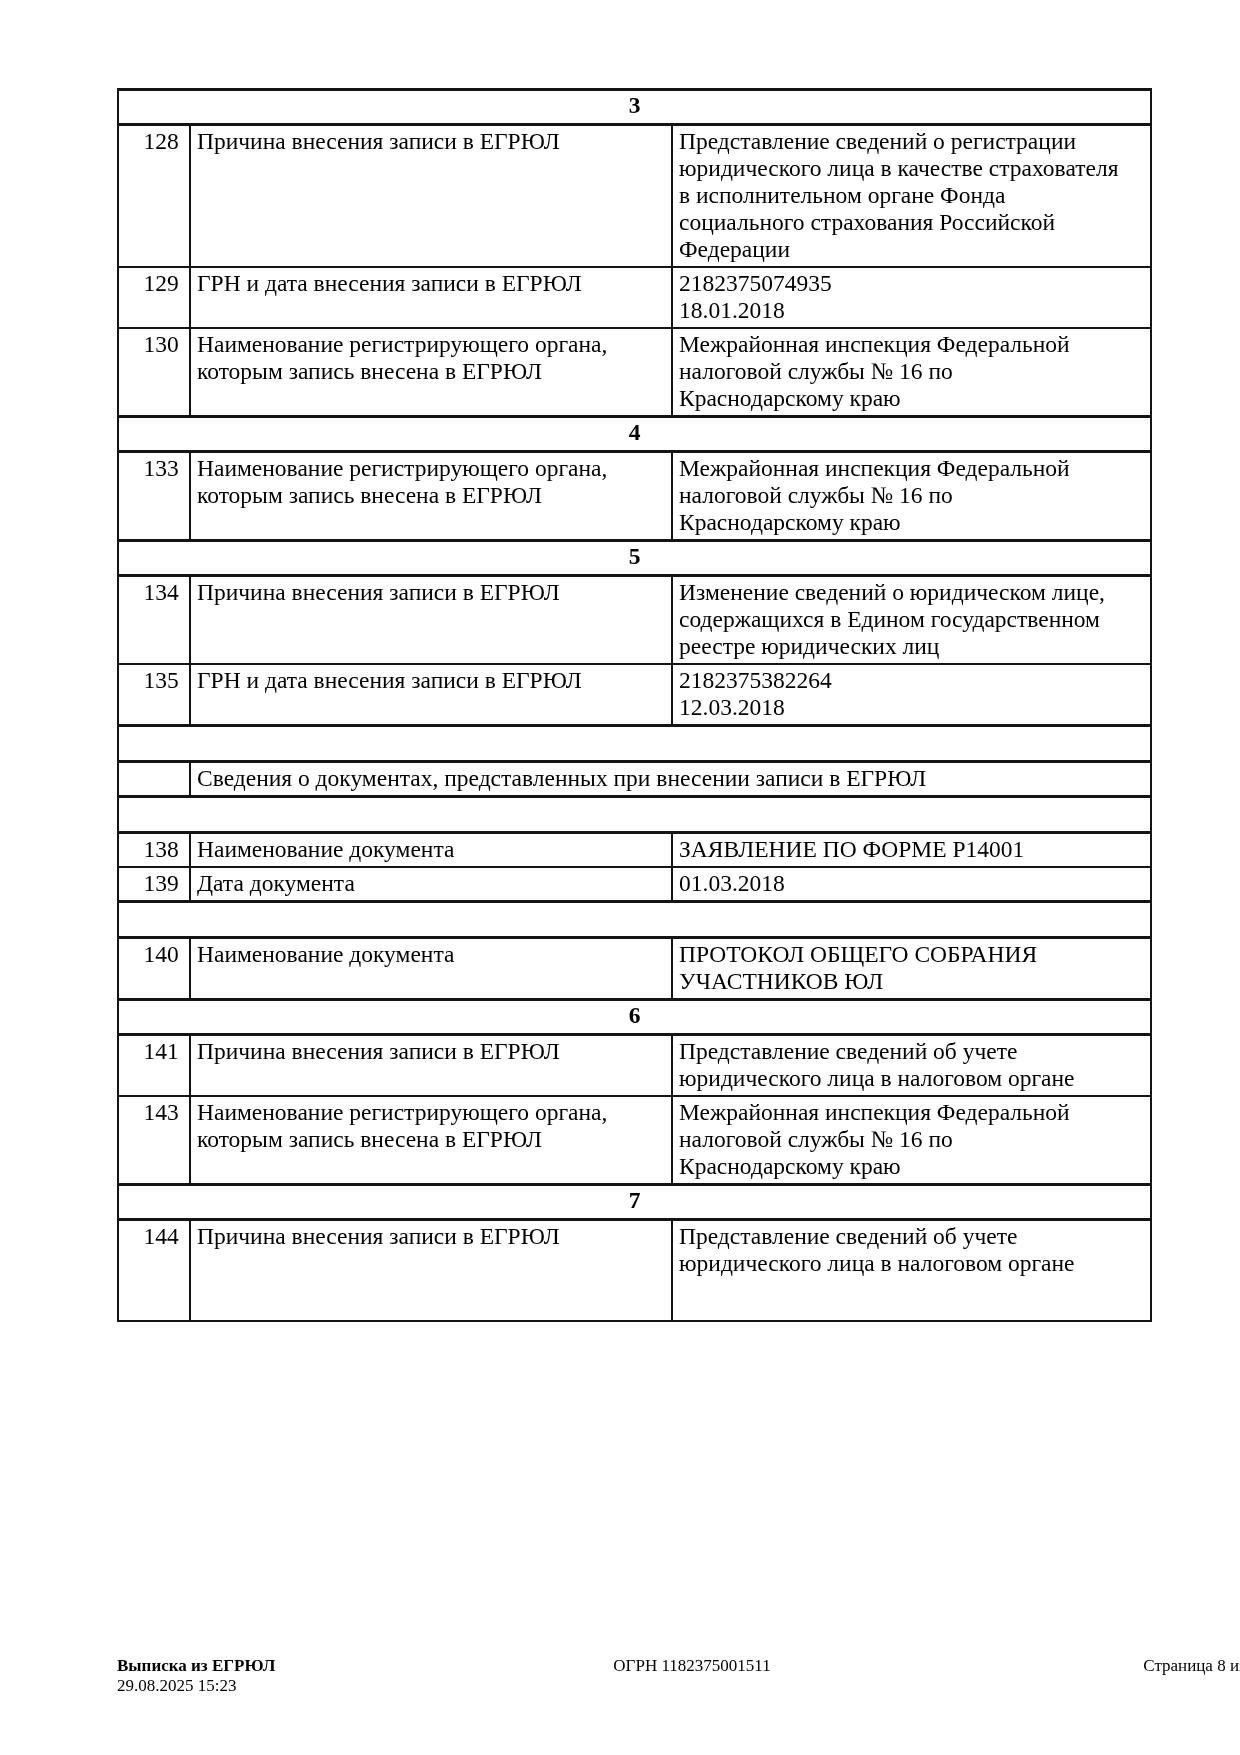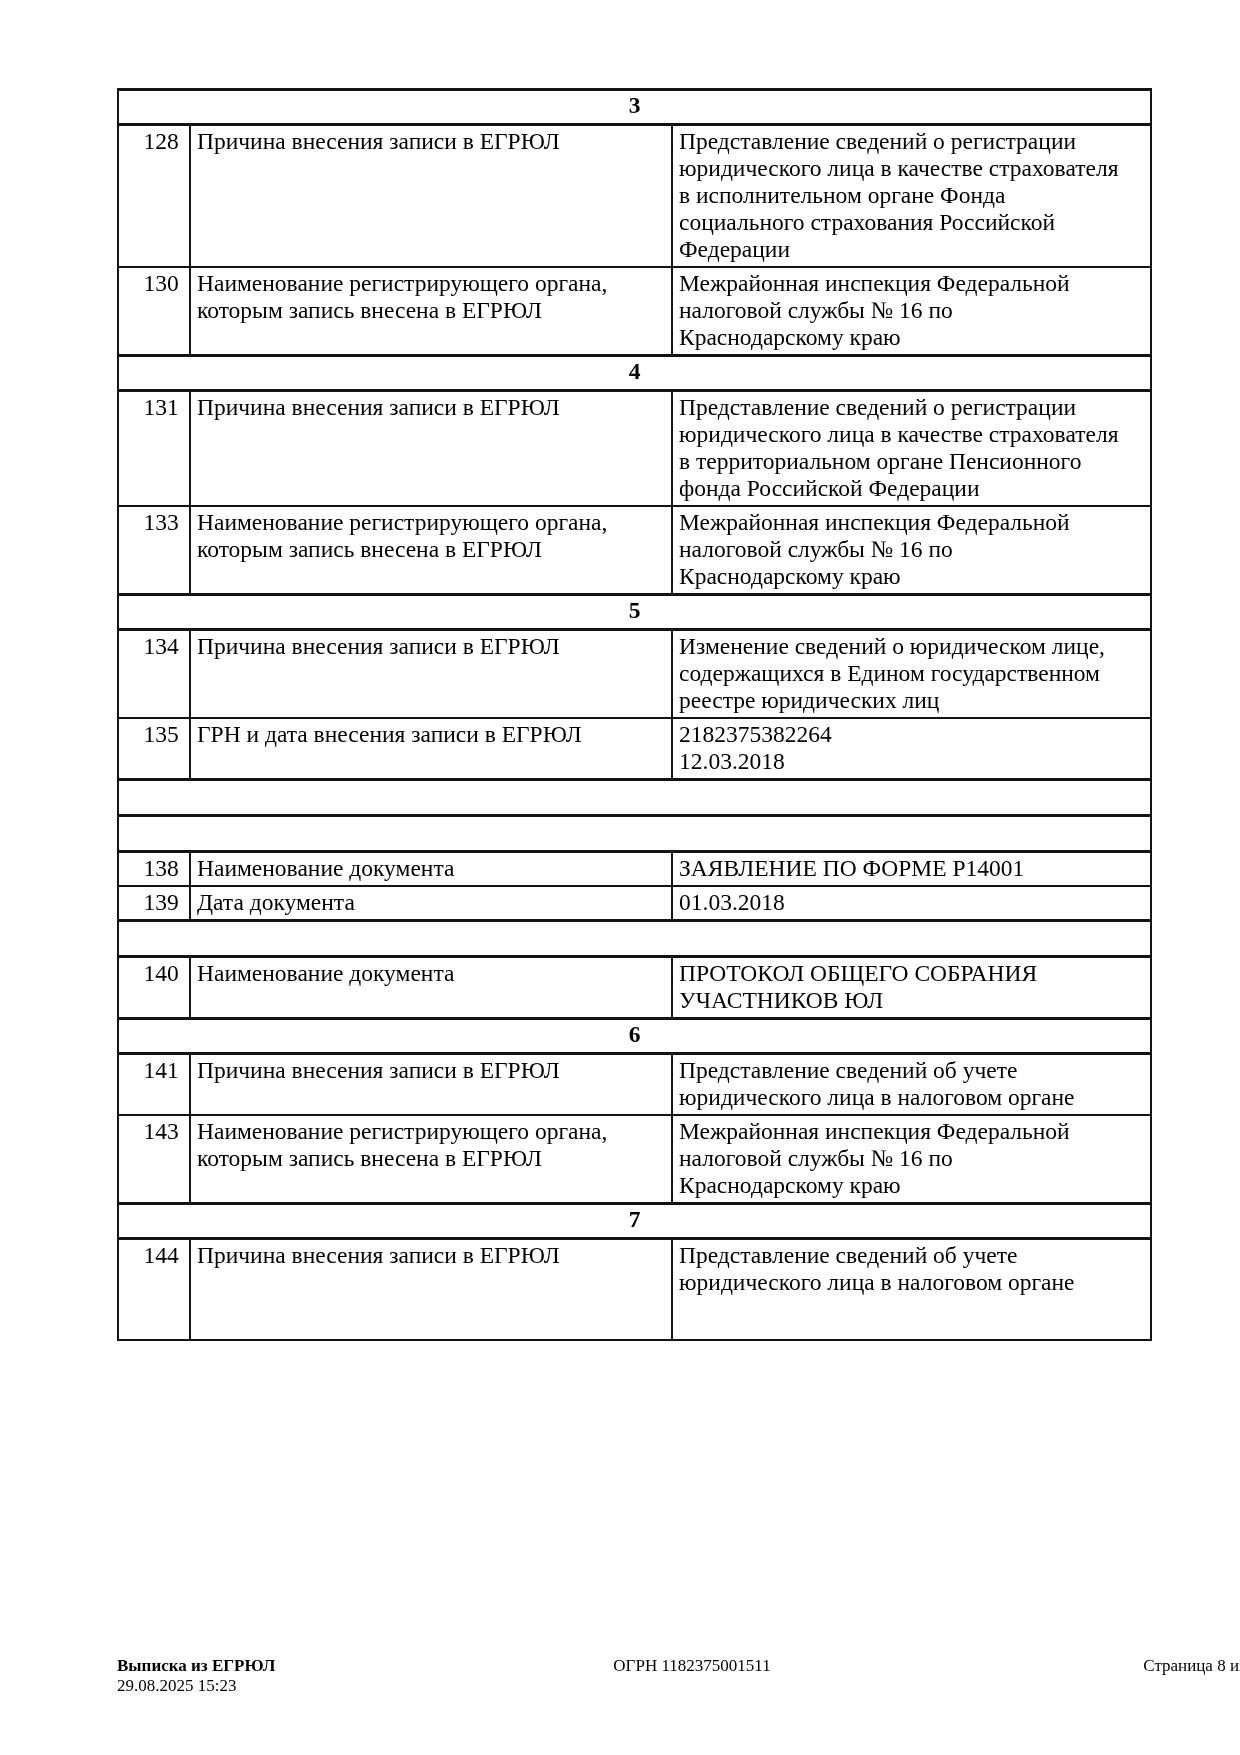--- a/index.html
+++ b/index.html
@@ -61,37 +61,35 @@
       <tr>
         <td class="num">128</td>
         <td class="lbl">Причина внесения записи в ЕГРЮЛ</td>
         <td class="val">Представление сведений о регистрации
 юридического лица в качестве страхователя
 в исполнительном органе Фонда
 социального страхования Российской
 Федерации</td>
       </tr>
       <tr>
+        <td class="num">129</td>
+        <td class="lbl">ГРН и дата внесения записи в ЕГРЮЛ</td>
+        <td class="val">2182375074935
+18.01.2018</td>
+      </tr>
+      <tr>
         <td class="num">130</td>
         <td class="lbl">Наименование регистрирующего органа,
 которым запись внесена в ЕГРЮЛ</td>
         <td class="val">Межрайонная инспекция Федеральной
 налоговой службы № 16 по
 Краснодарскому краю</td>
       </tr>
       <tr class="r-sec">
         <td colspan="3">4</td>
-      </tr>
-      <tr>
-        <td class="num">131</td>
-        <td class="lbl">Причина внесения записи в ЕГРЮЛ</td>
-        <td class="val">Представление сведений о регистрации
-юридического лица в качестве страхователя
-в территориальном органе Пенсионного
-фонда Российской Федерации</td>
       </tr>
       <tr>
         <td class="num">133</td>
         <td class="lbl">Наименование регистрирующего органа,
 которым запись внесена в ЕГРЮЛ</td>
         <td class="val">Межрайонная инспекция Федеральной
 налоговой службы № 16 по
 Краснодарскому краю</td>
       </tr>
       <tr class="r-sec">
@@ -105,20 +103,24 @@
 реестре юридических лиц</td>
       </tr>
       <tr>
         <td class="num">135</td>
         <td class="lbl">ГРН и дата внесения записи в ЕГРЮЛ</td>
         <td class="val">2182375382264
 12.03.2018</td>
       </tr>
       <tr class="r-spc">
         <td colspan="3"></td>
+      </tr>
+      <tr>
+        <td class="num"></td>
+        <td colspan="2" class="lbl">Сведения о документах, представленных при внесении записи в ЕГРЮЛ</td>
       </tr>
       <tr class="r-spc">
         <td colspan="3"></td>
       </tr>
       <tr>
         <td class="num">138</td>
         <td class="lbl">Наименование документа</td>
         <td class="val">ЗАЯВЛЕНИЕ ПО ФОРМЕ Р14001</td>
       </tr>
       <tr>

